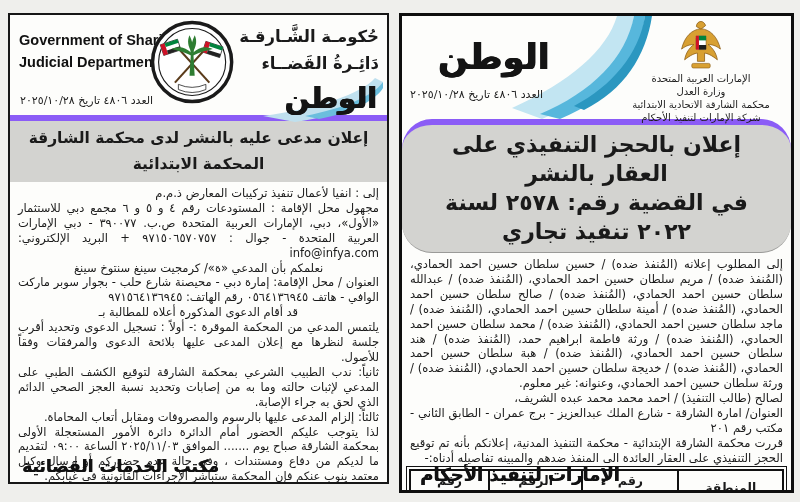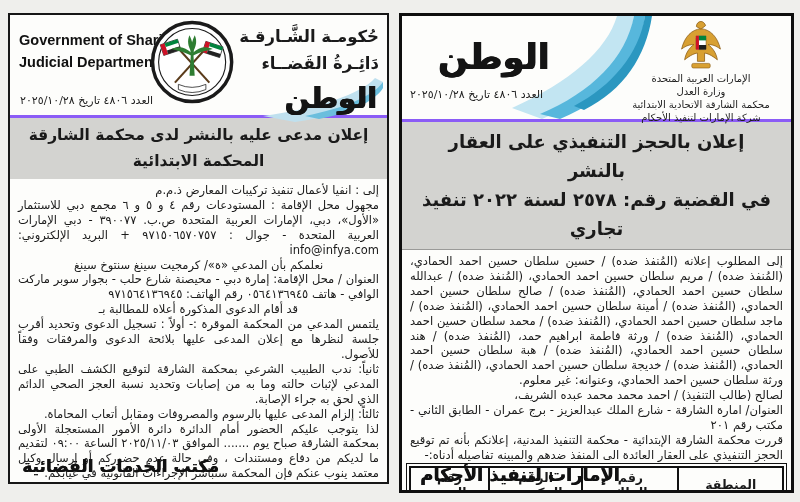--- a/index.html
+++ b/index.html
@@ -19,24 +19,24 @@
          font-weight:bold;font-size:16.5px;line-height:27px;letter-spacing:1.5px;}
   .issue-line{position:absolute;font-size:11px;direction:rtl;color:#222;}
   .l-issue{left:10px;bottom:8px;}
   .watan{font-weight:bold;color:#141414;text-shadow:0.8px 0 0 #141414,-0.4px 0 0 #141414;
          direction:rtl;line-height:1;}
   .l-watan{position:absolute;right:10px;bottom:2px;font-size:29px;}
   .l-watan .swoosh-sm{position:absolute;right:-6px;top:-6px;z-index:0;}
   .l-watan span{position:relative;z-index:1;}
 
   
-  .titlebar{background:#d3d3d0;border-top:3px solid #8b5cf6;direction:rtl;
+  .titlebar{background:#d3d3d0;border-top:6px solid #8b5cf6;direction:rtl;
             text-align:center;font-weight:bold;}
   .l-title{padding:4px 6px 5px;font-size:15.5px;line-height:26px;}
-  .r-title{padding:5px 18px 6px;font-size:18px;line-height:29px;border-bottom:1px solid #9a9a98;}
+  .r-title{padding:5px 18px 6px;font-size:22px;line-height:29px;border-bottom:1px solid #9a9a98;border-radius:30px;}
 
   
   .bodytext{direction:rtl;text-align:justify;text-justify:inter-word;padding:4px 8px 0 8px;}
   .l-body{font-size:11.5px;line-height:14.9px;}
   .r-body{font-size:11.6px;line-height:14.9px;}
   .bodytext .ln{margin:0;}
   .bodytext .cen{text-align:center;}
 
   .footer-bold{position:absolute;font-weight:bold;direction:rtl;white-space:nowrap;
                color:#111;text-shadow:0.5px 0 0 #111;}

